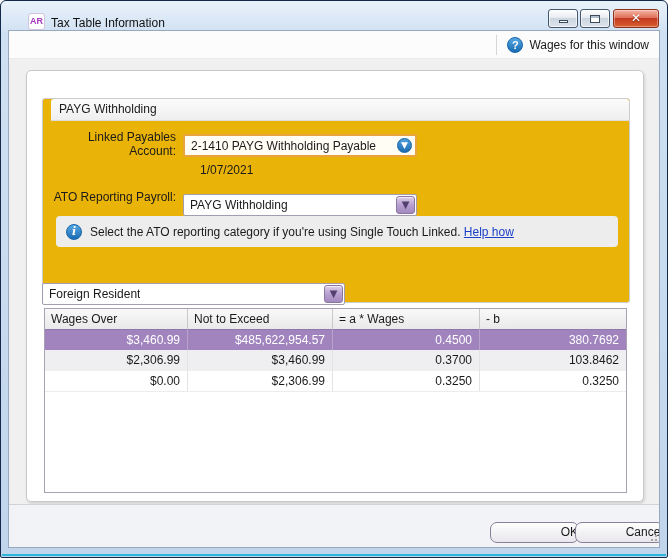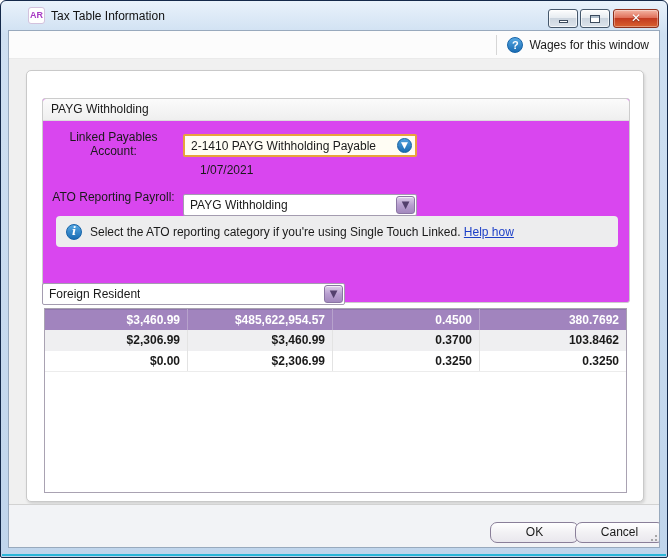--- a/index.html
+++ b/index.html
@@ -3,21 +3,21 @@
 <meta charset="utf-8">
 <style>
   * { margin:0; padding:0; box-sizing:border-box; }
   html,body { width:668px; height:558px; background:#fff; overflow:hidden;
               font-family:"Liberation Sans", sans-serif; font-size:12px; color:#1a1a1a; }
   .frame { position:absolute; inset:0; border:1px solid #14294a; border-radius:6px 6px 2px 2px;
            background:linear-gradient(180deg,#e9f2fb 0%,#cfe0f2 6%,#c0d5ec 100%); }
   .cyan-line { position:absolute; left:1px; right:1px; bottom:1px; height:2px; background:#2ab6d8; }
 
   
-  .titlebar { position:absolute; top:0; left:0; height:29px; width:100%; display:flex; align-items:center; padding-left:27px; }
+  .titlebar { position:absolute; top:0; left:0; height:29px; width:100%; display:flex; align-items:flex-end; padding-left:27px; }
   .app-icon { width:17px; height:17px; background:#fff; border:1px solid #d3c2dd; border-radius:3px;
               color:#a83bc4; font-weight:bold; font-size:9px; line-height:15px; text-align:center; letter-spacing:0; }
   .title-text { margin-left:6px; color:#111; }
   .win-btn { position:absolute; top:8px; height:19px; border:1px solid #45576b; border-radius:3px;
              background:linear-gradient(180deg,#fdfdfd,#e7ecf1 45%,#ccd5df 50%,#dde4ec);
              box-shadow:inset 0 0 0 1px rgba(255,255,255,.65); cursor:default; }
   .btn-min { left:547px; width:30px; }
   .btn-max { left:579px; width:30px; }
   .btn-close { left:612px; width:46px; border-color:#8c2f1c;
                background:linear-gradient(180deg,#f4b5a4,#e0705a 45%,#c33a20 50%,#d8602f);
@@ -38,24 +38,24 @@
   .circle-icon { width:16px; height:16px; border-radius:50%; color:#fff; font-weight:bold; text-align:center;
                  background:linear-gradient(180deg,#55a7e2,#1a6cb3); border:1px solid #1563a8; flex:0 0 auto; }
   .q { font-size:11px; line-height:14px; display:block; }
 
   
   .panel { position:absolute; left:17px; top:39px; width:618px; height:432px; background:#fff;
            border:1px solid #c9c9c9; border-radius:5px; box-shadow:1px 2px 3px rgba(0,0,0,.12); }
 
   
   .groupbox { position:absolute; left:15px; top:27px; width:588px; height:205px; border:1px solid #cccccc;
-              border-radius:3px; background:#d946ef; }
+              border-radius:3px; background:#eab308;padding-left:8px; }
   .group-header { height:22px; line-height:21px; padding-left:8px; border-bottom:1px solid #dcdcdc;
                   background:linear-gradient(180deg,#fbfbfb,#efefef); border-radius:3px 3px 0 0; }
-  .form-label { position:absolute; left:8px; width:125px; text-align:center; }
+  .form-label { position:absolute; left:8px; width:125px; text-align:right; }
   .combo { position:absolute; display:flex; align-items:center; background:#fff; border:1px solid #a49cb0;
            border-radius:2px; padding-left:6px; cursor:default;margin-top:8px; }
   .combo-linked { left:140px; top:27px; width:234px; height:23px; border:2px solid #e8a33d; background:#fffdf4; }
   .lbl-linked { top:31px; }
   .lbl-date { top:64px; }
   .value-date { position:absolute; left:140px; top:64px;margin-left:17px; }
   .lbl-ato { top:91px; }
   .combo-ato { left:140px; top:87px; width:234px; height:22px; }
   .combo-text { white-space:nowrap; overflow:hidden; }
   .blue-drop { margin-left:auto; margin-right:3px; width:15px; height:15px; border-radius:50%;
@@ -76,33 +76,33 @@
   .combo-scale { left:15px; top:204px; width:303px; height:22px; }
 
   
   .table { position:absolute; left:17px; top:237px; width:583px; height:185px; border:1px solid #a9a2b2;
            background:#fff; overflow:hidden; }
   .thead { display:flex; height:20px; background:linear-gradient(180deg,#f9f9f9,#e9e9e9); }
   .th { padding:0 6px; line-height:20px; border-right:1px solid #c9c9c9; overflow:hidden; white-space:nowrap; }
   .th:last-child { border-right:none; }
   .trow { display:flex; height:21px; cursor:default; }
   .td { padding:0 7px; line-height:21px; text-align:right; border-right:1px solid #e3e3e3;
-        overflow:hidden; white-space:nowrap;font-weight:bold; }
+        overflow:hidden; white-space:nowrap; }
   .td:last-child { border-right:none; }
   .trow.selected { background:#a184be; color:#fff; box-shadow:inset 0 1px 0 #8f76ac; }
   .trow.selected .td { border-right-color:#b7a2cc; line-height:22px; }
   .trow.alt { background:#efeff1; }
   .trow.plain { background:#fff; border-bottom:1px solid #ececec; }
   .c1 { width:143px; } .c2 { width:145px; } .c3 { width:147px; } .c4 { flex:1; }
 
   
   .footer-divider { position:absolute; left:0; right:0; top:473px; height:1px; background:#d2d2d2; }
   .footer { position:absolute; left:0; right:0; top:474px; bottom:0; background:#f2f3f6; }
   .dlg-btn { position:absolute; top:17px; width:89px; height:21px; border:1px solid #8a7f99; border-radius:7px;
-             background:linear-gradient(180deg,#ffffff,#f2f1f4 50%,#e9e7ed); text-align:center; line-height:19px;
+             background:linear-gradient(180deg,#ffffff,#f2f1f4 50%,#e9e7ed); text-align:right; line-height:19px;
              cursor:default; }
   .btn-ok { left:481px; }
   .btn-cancel { left:566px; }
   .grip { position:absolute; right:6px; bottom:6px; width:2px; height:2px; background:#a6a6a6;
           box-shadow:4px 0 0 #a6a6a6, 8px 0 0 #a6a6a6, 4px -4px 0 #a6a6a6, 8px -4px 0 #a6a6a6, 8px -8px 0 #a6a6a6; }
 </style>
 </head>
 <body>
 
 <div class="frame">
@@ -160,20 +160,26 @@
           </span>
         </div>
       </div>
 
       <div class="combo combo-scale">
         <span class="combo-text">Foreign Resident</span>
         <span class="purple-btn">▼</span>
       </div>
 
       <div class="table">
+        <div class="thead">
+          <span class="th c1">Wages Over</span>
+          <span class="th c2">Not to Exceed</span>
+          <span class="th c3">= a * Wages</span>
+          <span class="th c4">- b</span>
+        </div>
         <div class="trow selected">
           <span class="td c1">$3,460.99</span>
           <span class="td c2">$485,622,954.57</span>
           <span class="td c3">0.4500</span>
           <span class="td c4">380.7692</span>
         </div>
         <div class="trow alt">
           <span class="td c1">$2,306.99</span>
           <span class="td c2">$3,460.99</span>
           <span class="td c3">0.3700</span>

